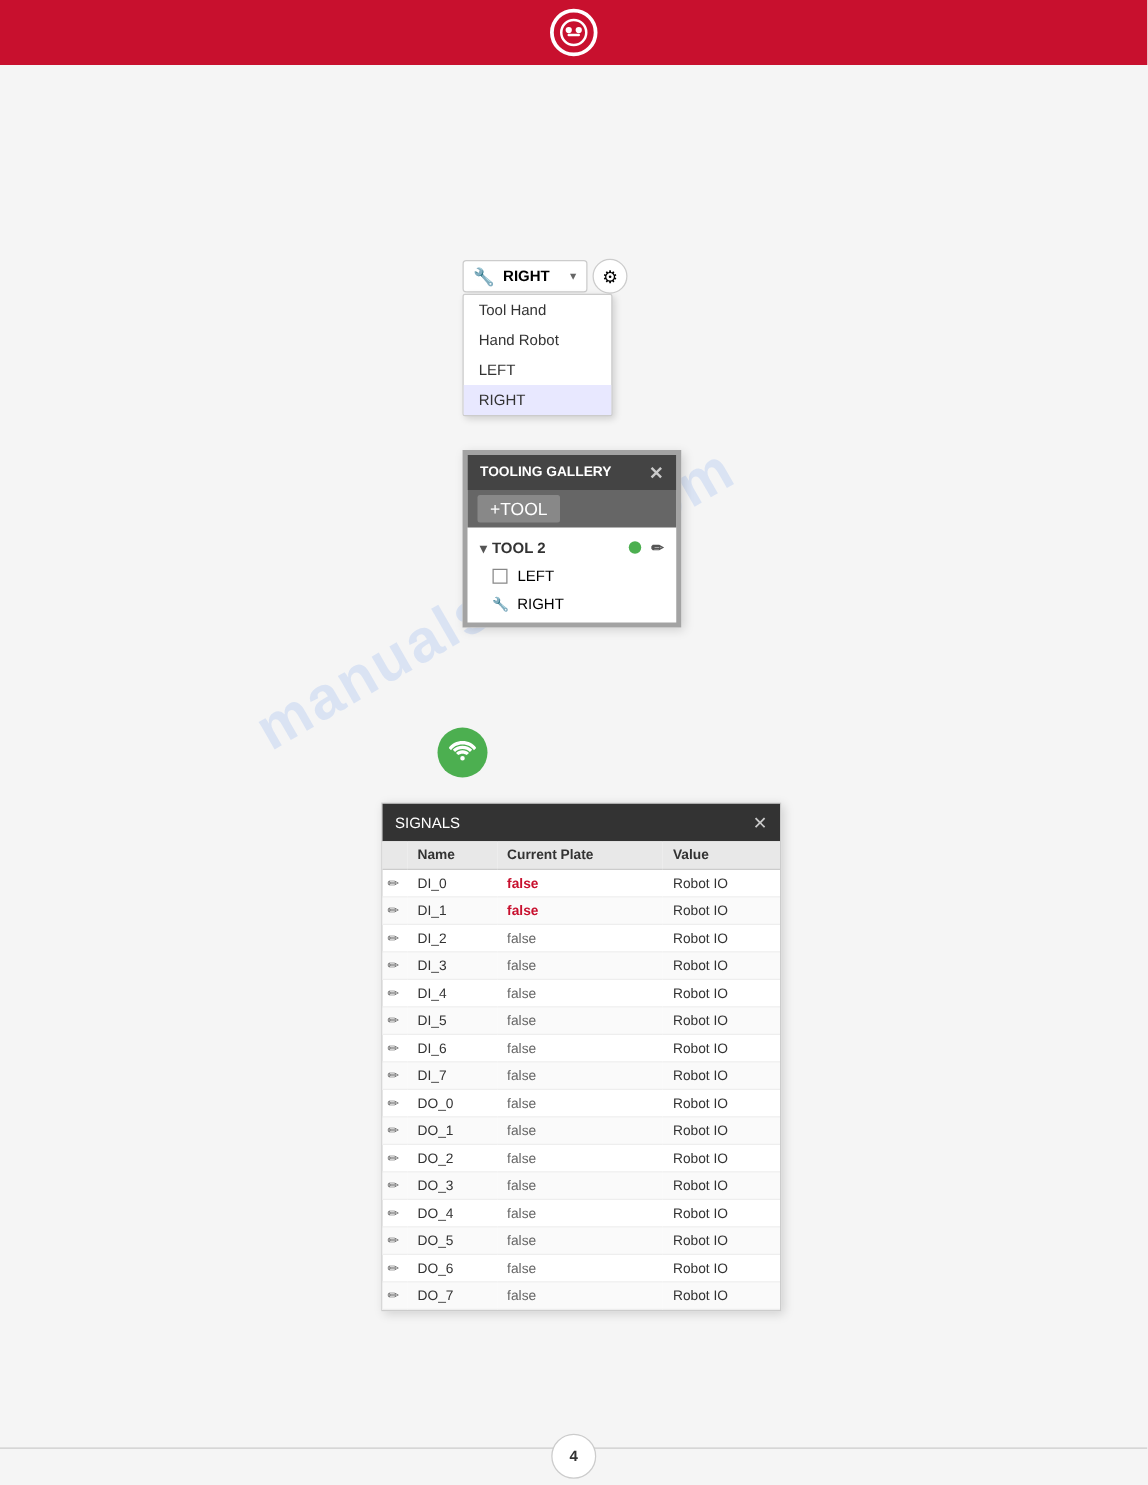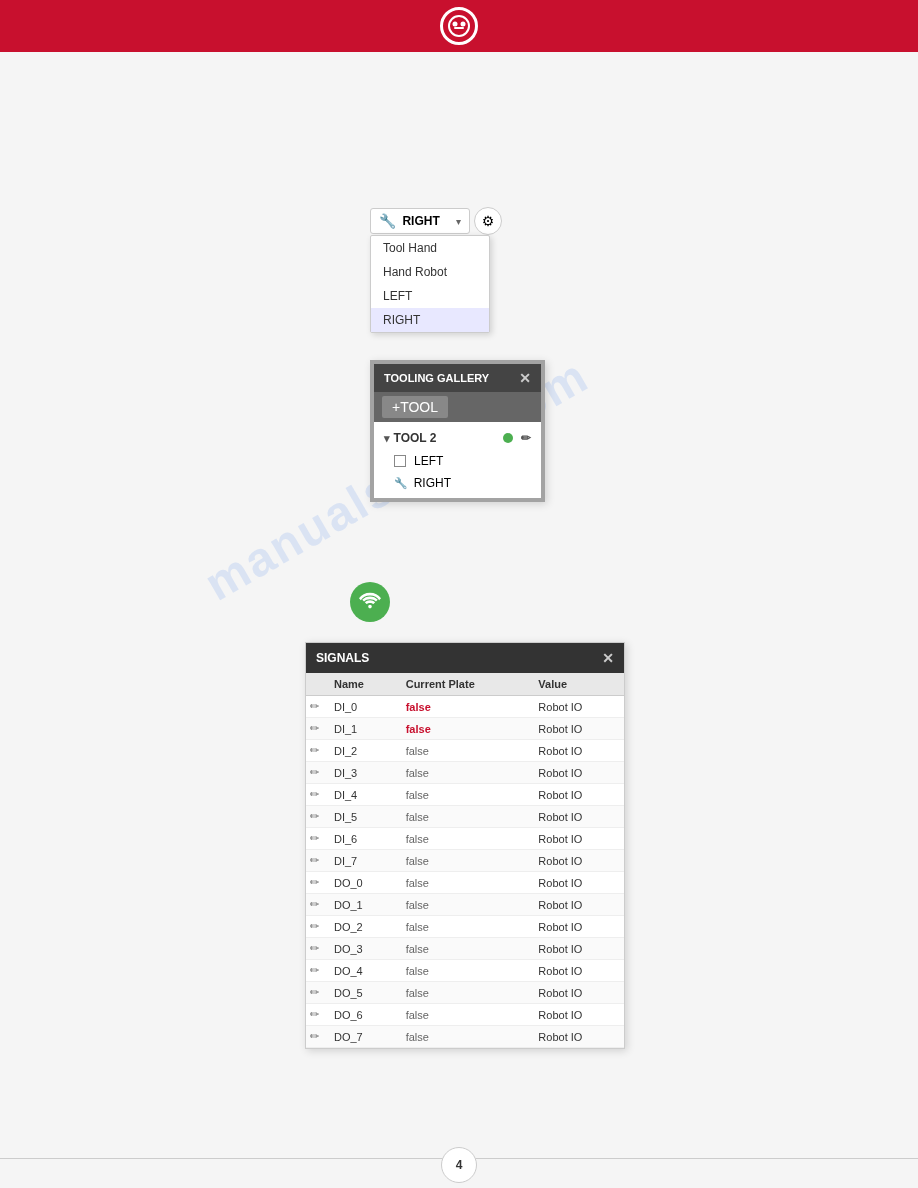--- a/index.html
+++ b/index.html
@@ -231,21 +231,21 @@
       width: 320px;
       background: white;
       border: 1px solid #ccc;
       box-shadow: 2px 2px 8px rgba(0,0,0,0.15);
     }
     .signals-header {
       background: #333;
       color: white;
       padding: 7px 10px;
       font-size: 12px;
-      font-weight: bold;
+      font-weight: normal;
       display: flex;
       align-items: center;
       justify-content: space-between;
     }
     .signals-close {
       cursor: pointer;
       color: #ccc;
       font-size: 14px;
     }
     .signals-table {

